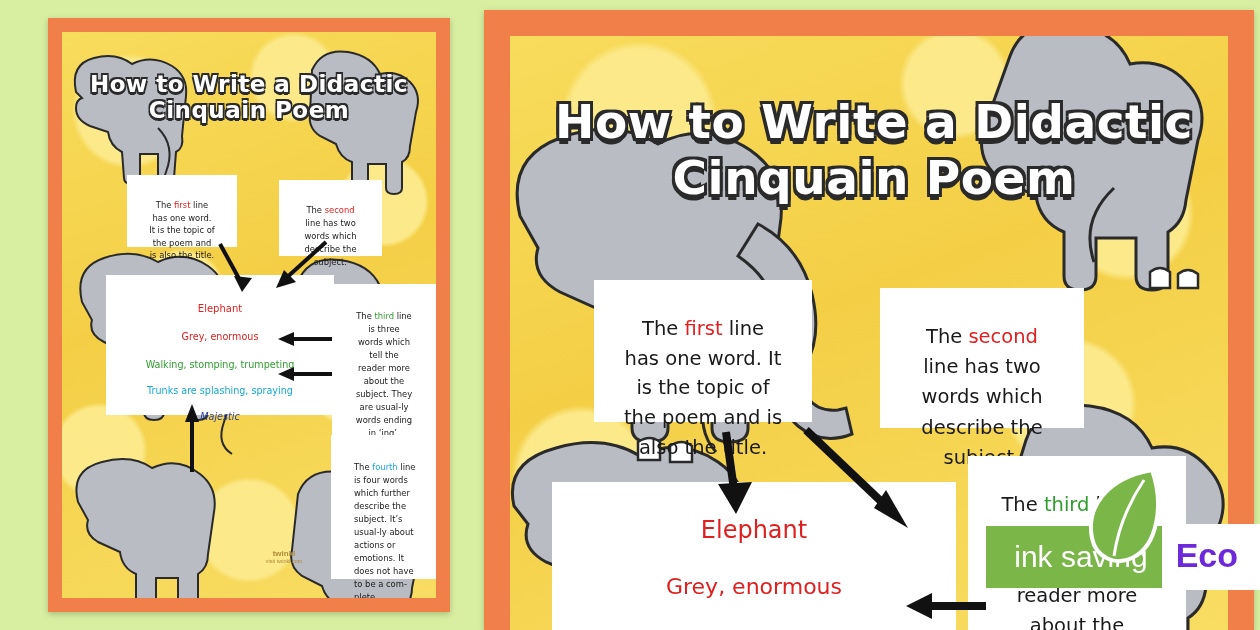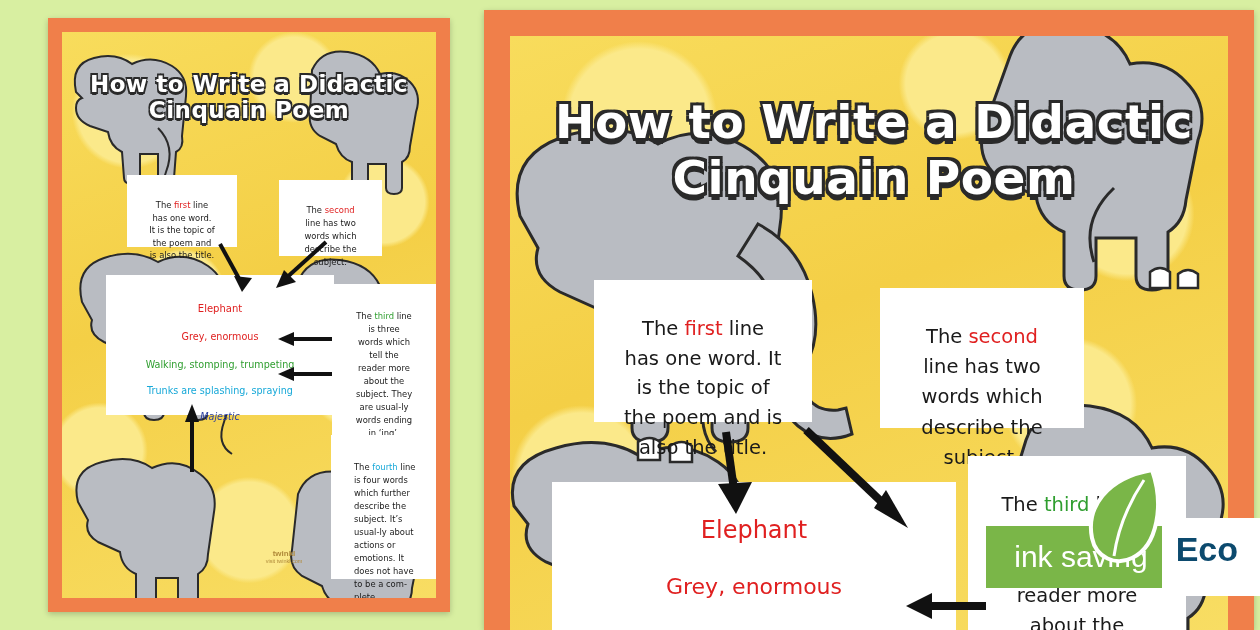--- a/index.html
+++ b/index.html
@@ -123,27 +123,27 @@
     color: #ffffff;
     height: 62px;
     display: flex;
     align-items: center;
     padding: 0 14px 0 28px;
     font-size: 30px;
     font-family: "Liberation Sans", sans-serif;
   }
   .eco-word {
     background: #ffffff;
-    color: #0c4a6e;
+    color: #6d28d9;
     font-weight: bold;
     font-size: 34px;
     height: 62px;
     display: flex;
     align-items: center;
-    padding: 0 22px 16px 14px;
+    padding: 0 22px 4px 14px;
     font-family: "Liberation Sans", sans-serif;
   }
   .leaf {
     position: absolute;
     right: 92px;
     bottom: 62px;
     z-index: 41;
   }
   .twinkl {
     position: absolute;

